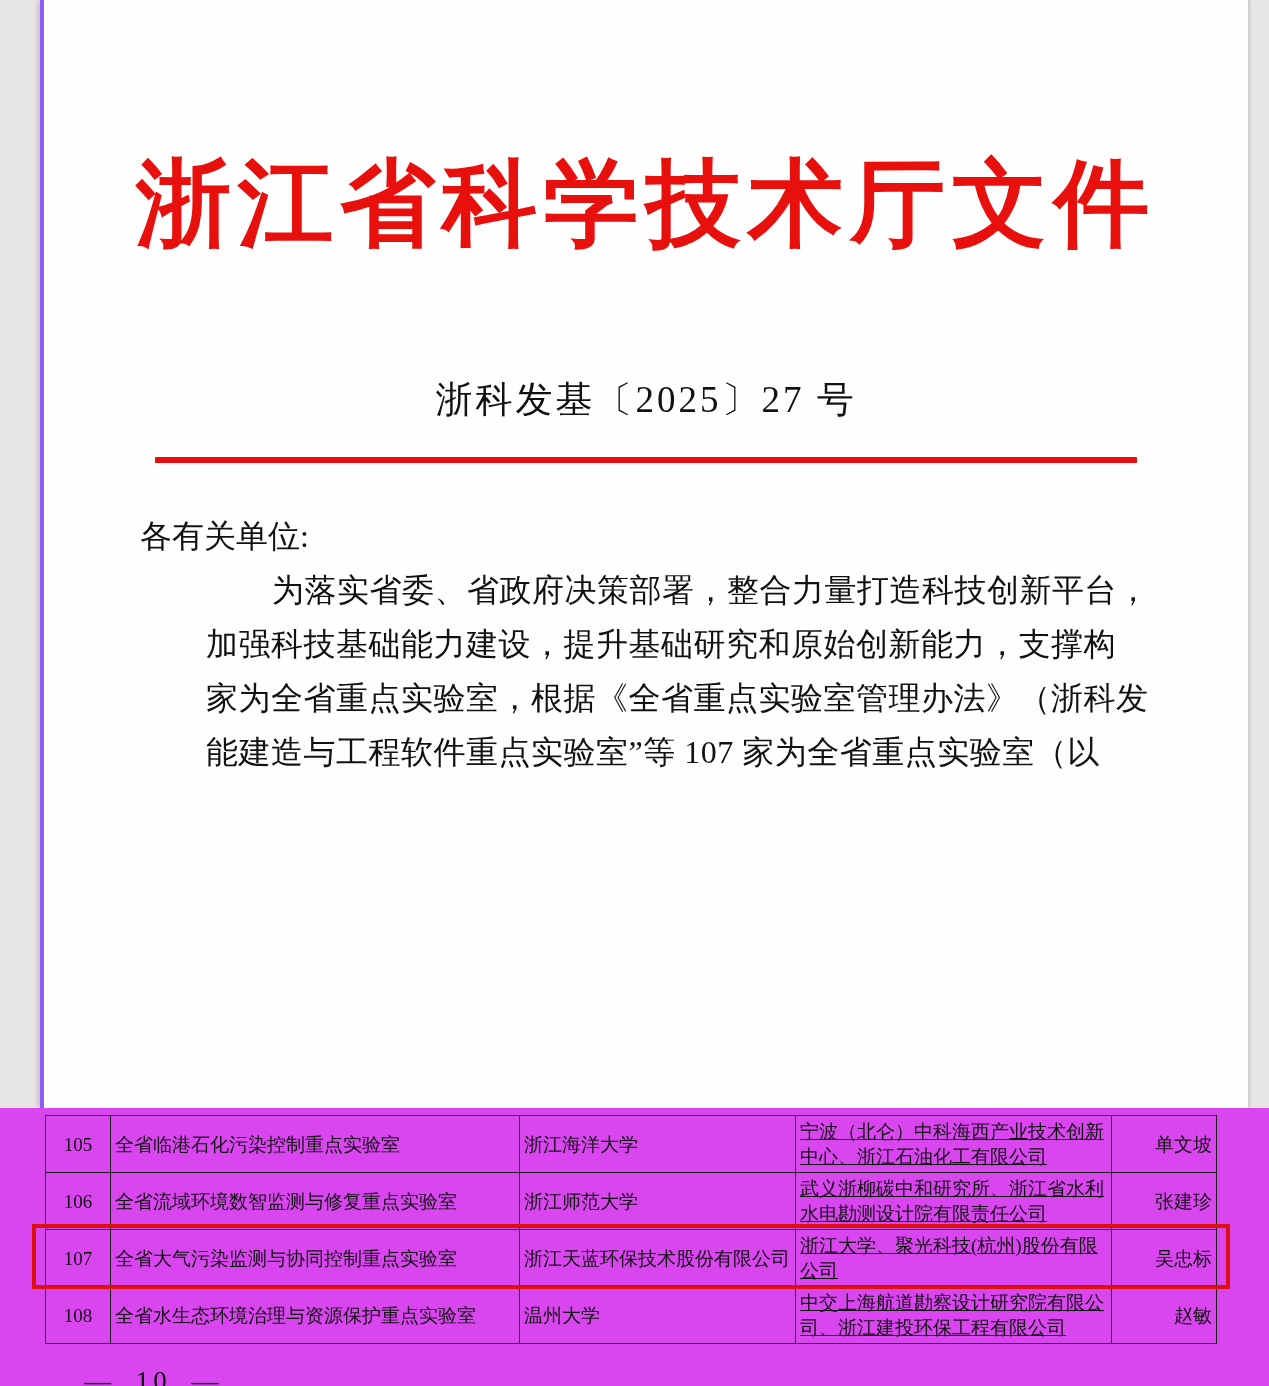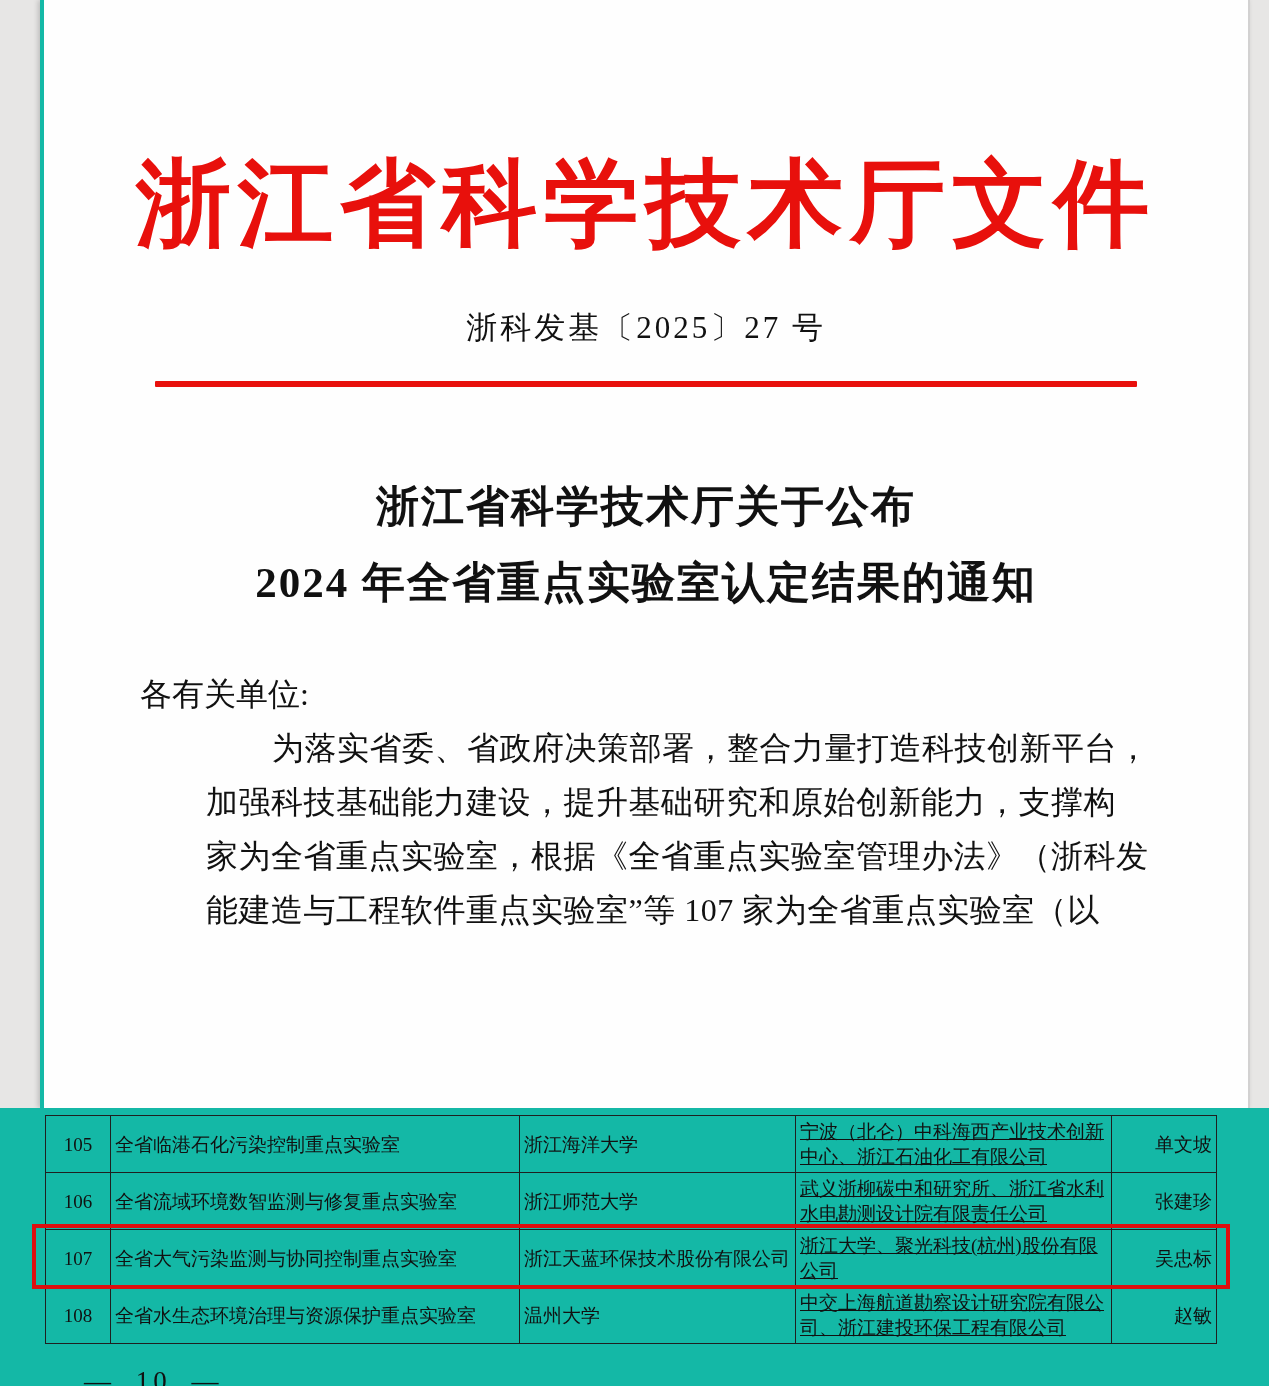--- a/index.html
+++ b/index.html
@@ -17,42 +17,42 @@
   }
 
   
   .doc-page {
     position: absolute;
     left: 40px;
     top: 0;
     width: 1210px;
     height: 1108px;
     background: #fefefe;
-    border-left: 4px solid #14b8a6;
+    border-left: 4px solid #8b5cf6;
     border-right: 2px solid #d2d1d1;
     box-sizing: border-box;
     box-shadow: -2px 0 5px rgba(0,0,0,0.18);
     overflow: hidden;
   }
 
   .red-title {
     margin-top: 143px;
     text-align: center;
     color: var(--accent-red, #e8100c);
     font-size: 95px;
     font-weight: bold;
     letter-spacing: 7px;
     line-height: 1.3;
     white-space: nowrap;
   }
 
   .doc-number {
-    margin-top: 40px;
+    margin-top: 108px;
     text-align: center;
-    font-size: 31px;
+    font-size: 37px;
     letter-spacing: 3px;
   }
 
   .red-rule {
     margin: 32px auto 0;
     width: 982px;
     height: 6px;
     background: var(--accent-red, #e8100c);
     border-radius: 1px;
   }
@@ -83,21 +83,21 @@
   .body-line { white-space: nowrap; }
   .body-line.indent { text-indent: 66px; }
 
   
   .table-strip {
     position: absolute;
     left: 0;
     top: 1108px;
     width: 1269px;
     height: 278px;
-    background: #14b8a6;
+    background: #d946ef;
   }
 
   .table-wrap {
     position: relative;
     margin: 7px 0 0 45px;
     width: 1171px;
   }
 
   table.lab-table {
     width: 1171px;
@@ -135,24 +135,20 @@
     word-spacing: 10px;
   }
 </style>
 </head>
 <body>
 
 <div class="doc-page">
   <div class="red-title">浙江省科学技术厅文件</div>
   <div class="doc-number">浙科发基〔2025〕27 号</div>
   <div class="red-rule"></div>
-  <div class="notice-title">
-    <div>浙江省科学技术厅关于公布</div>
-    <div>2024 年全省重点实验室认定结果的通知</div>
-  </div>
   <div class="salutation">各有关单位:</div>
   <div class="body-text">
     <div class="body-line indent">为落实省委、省政府决策部署，整合力量打造科技创新平台，</div>
     <div class="body-line">加强科技基础能力建设，提升基础研究和原始创新能力，支撑构</div>
     <div class="body-line">家为全省重点实验室，根据《全省重点实验室管理办法》（浙科发</div>
     <div class="body-line">能建造与工程软件重点实验室”等 107 家为全省重点实验室（以</div>
   </div>
 </div>
 
 <div class="table-strip">

